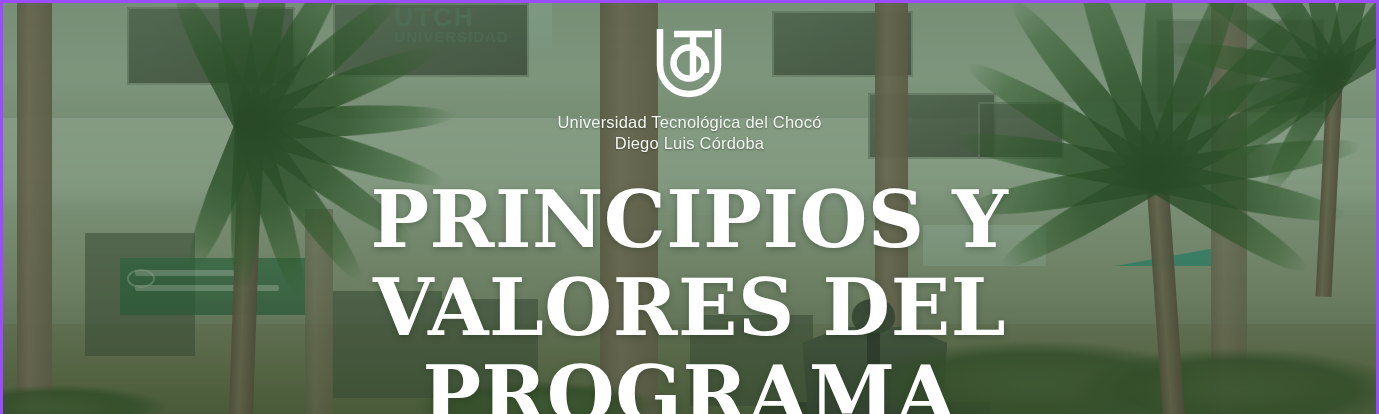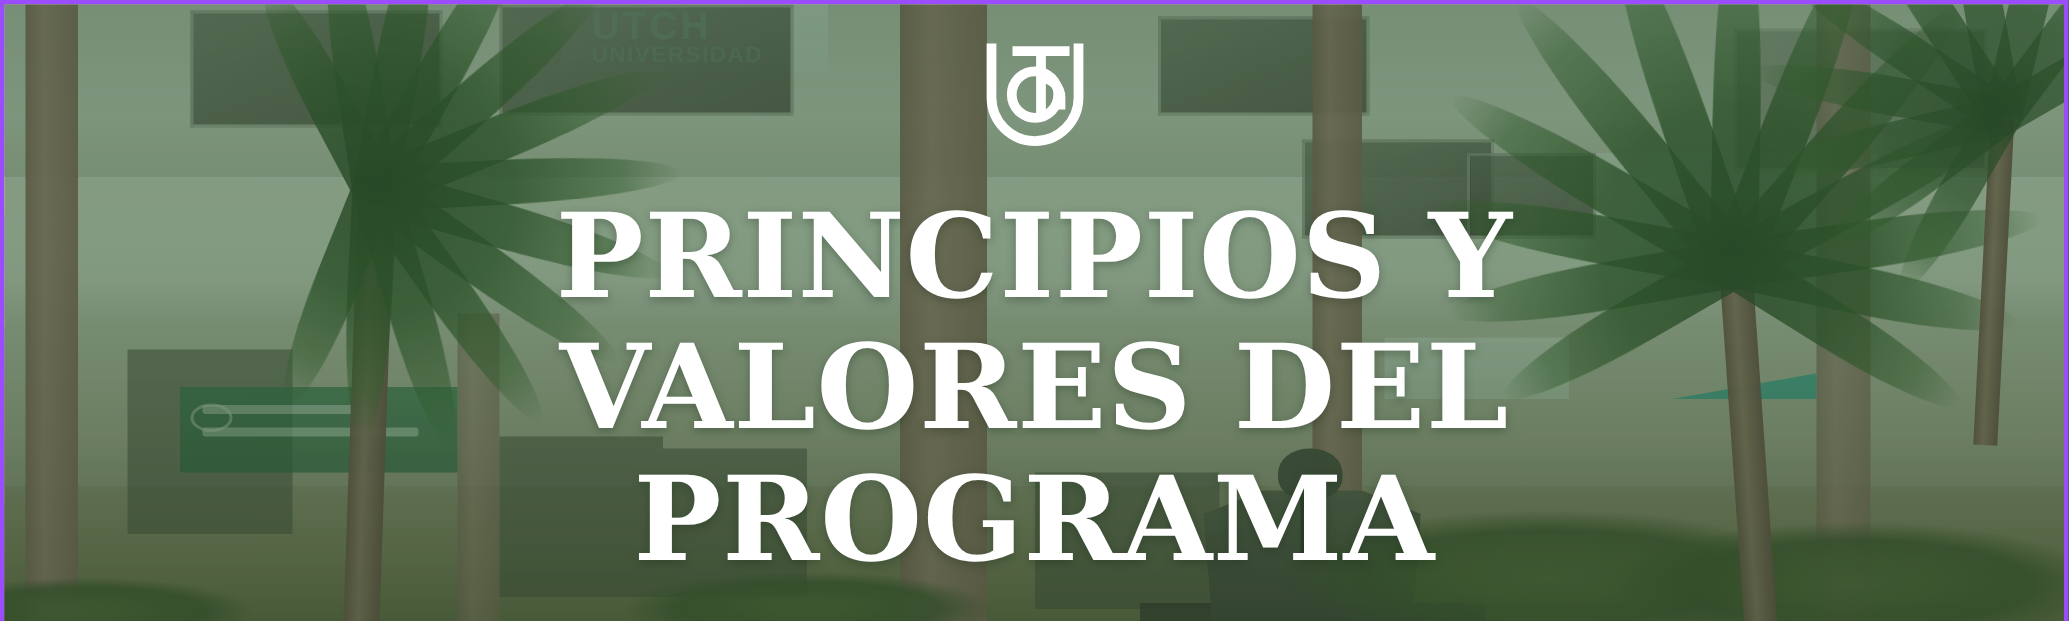--- a/index.html
+++ b/index.html
@@ -413,18 +413,22 @@
 
           <line x1="24" y1="9" x2="62" y2="9" stroke="#ffffff" stroke-width="6.5"></line>
 
           <line x1="43" y1="9" x2="43" y2="52" stroke="#ffffff" stroke-width="6.5"></line>
 
           <circle cx="39" cy="38" r="15.5" fill="none" stroke="#ffffff" stroke-width="6.5"></circle>
 
           <path d="M43 27 a13 13 0 0 1 13 13 v8" fill="none" stroke="#ffffff" stroke-width="6.5" stroke-linecap="butt"></path>
         </svg>
       </span>
+      <div class="uni-name">
+        <span>Universidad Tecnológica del Chocó</span>
+        <span class="line2">Diego Luis Córdoba</span>
+      </div>
     </div>
 
     <h1 class="headline">PRINCIPIOS Y VALORES DEL PROGRAMA</h1>
 
   </div>
 </div>
 
 </body></html>

